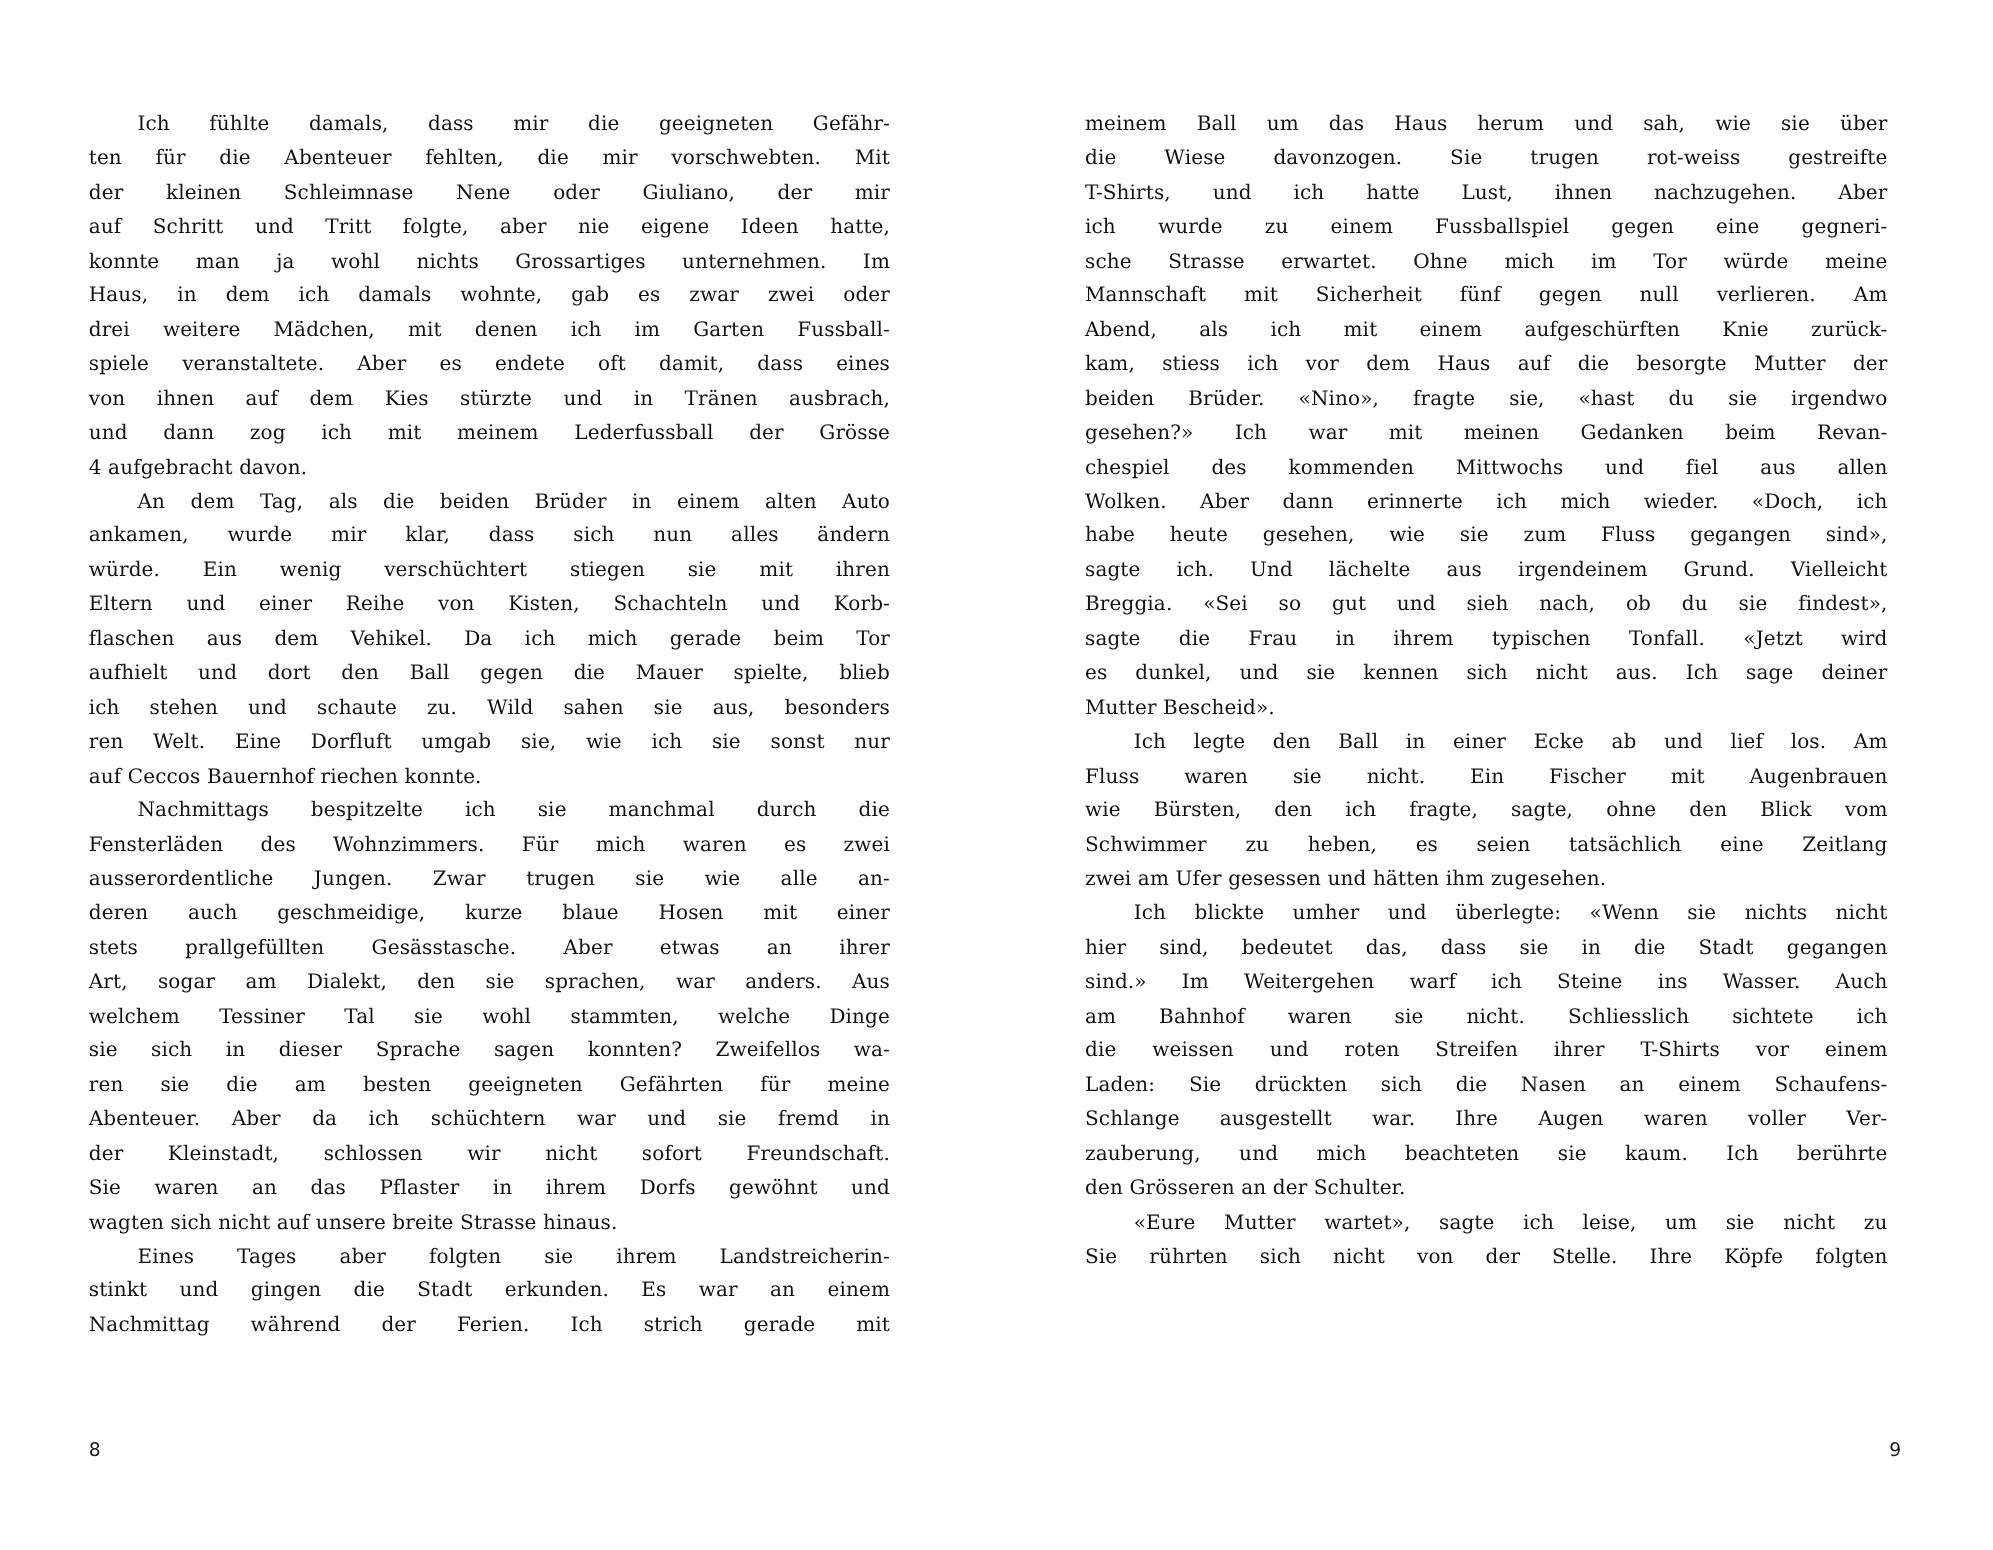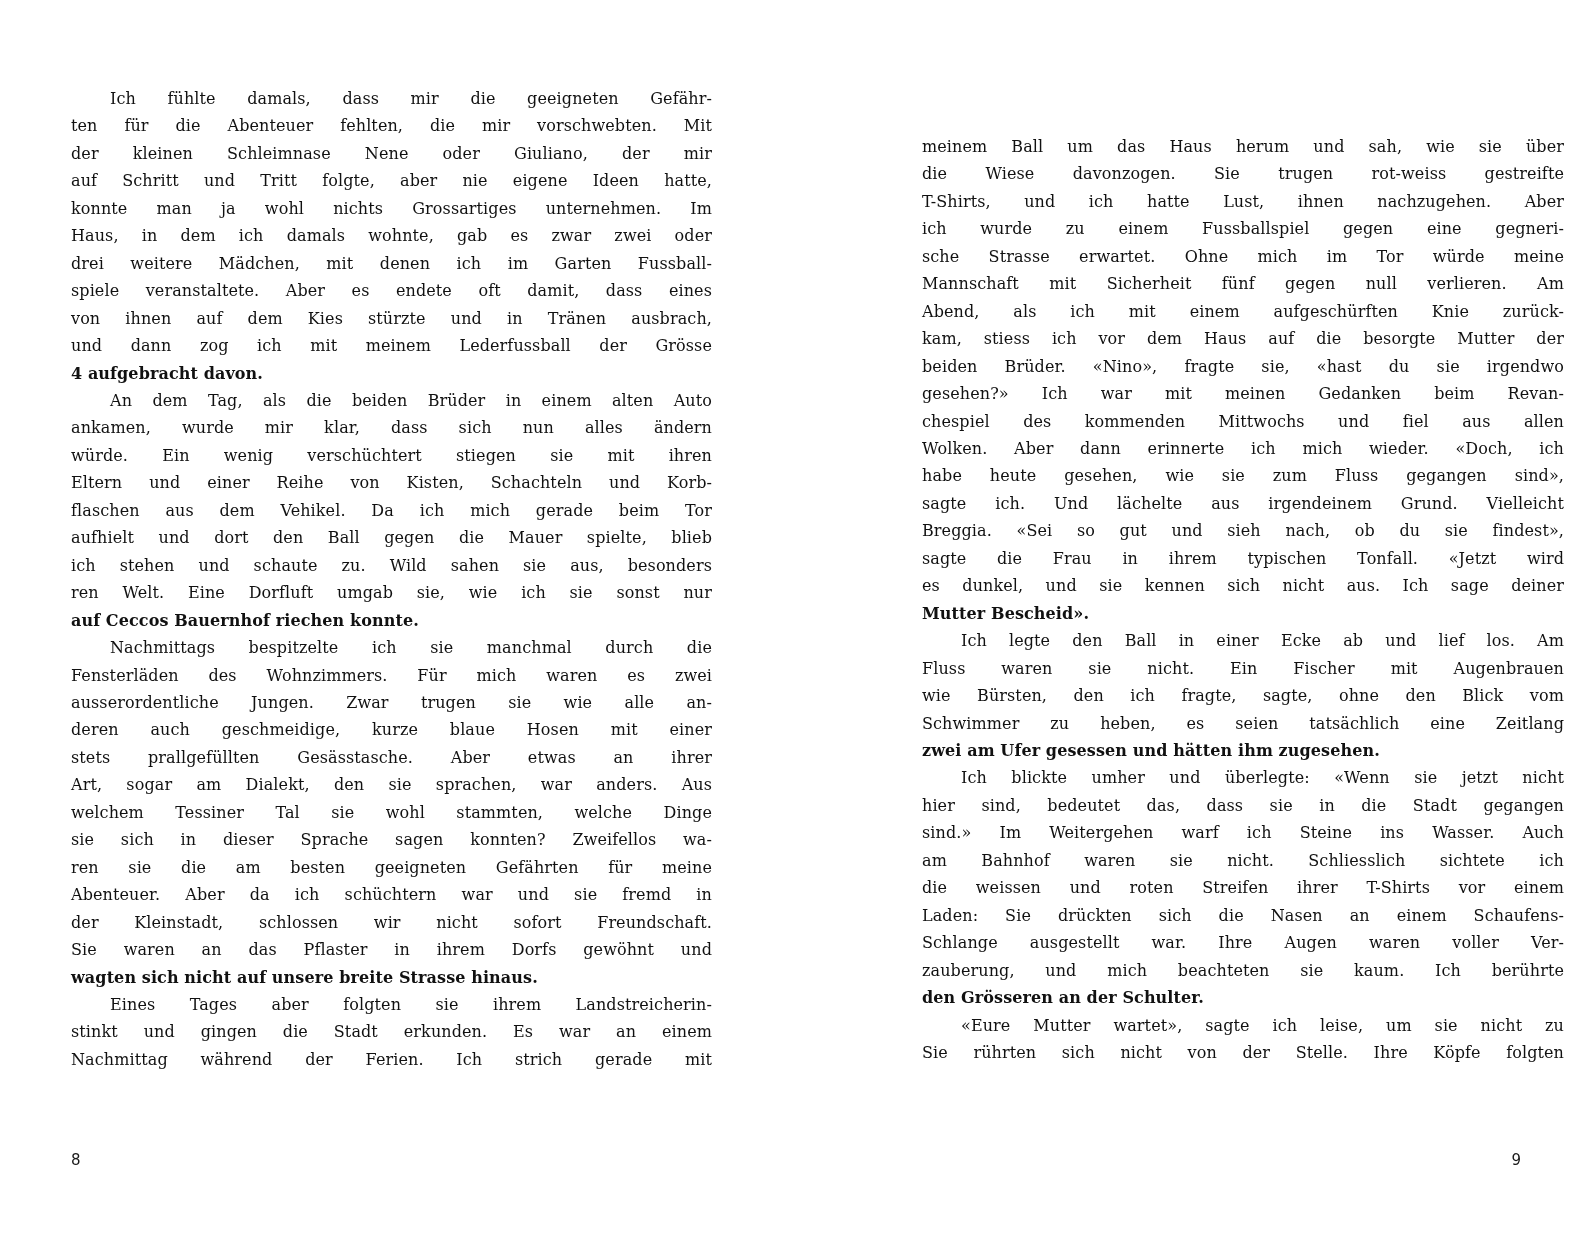--- a/index.html
+++ b/index.html
@@ -12,37 +12,36 @@
     background: #ffffff;
     position: relative;
     overflow: hidden;
     font-family: "DejaVu Serif", serif;
   }
   .page {
     position: absolute;
     top: 85px;
   }
   .page-left  { left: 71px;  width: 641px; }
-  .page-right { left: 922px; width: 642px; margin-top: 48px; }
+  .page-right { left: 868px; width: 642px; }
   .text-block {
     width: 100%;
     color: #111111;
     font-size: 16px;
     line-height: 27.45px;
     font-weight: 500;
     letter-spacing: 0.1px;
   }
   .line {
     text-align: justify;
     text-align-last: justify;
     white-space: nowrap0; 
   }
   .line.par-end {
     text-align-last: left;
-    font-weight: bold;
   }
   .line.indent {
     text-indent: 39px;
   }
   .page-number {
     position: absolute;
     top: 1150px;
     color: #1a1a1a;
     font-family: "DejaVu Sans", sans-serif;
     font-size: 15px;
@@ -113,21 +112,21 @@
       <div class="line">sagte ich. Und lächelte aus irgendeinem Grund. Vielleicht</div>
       <div class="line">Breggia. «Sei so gut und sieh nach, ob du sie findest»,</div>
       <div class="line">sagte die Frau in ihrem typischen Tonfall. «Jetzt wird</div>
       <div class="line">es dunkel, und sie kennen sich nicht aus. Ich sage deiner</div>
       <div class="line par-end">Mutter Bescheid».</div>
       <div class="line indent">Ich legte den Ball in einer Ecke ab und lief los. Am</div>
       <div class="line">Fluss waren sie nicht. Ein Fischer mit Augenbrauen</div>
       <div class="line">wie Bürsten, den ich fragte, sagte, ohne den Blick vom</div>
       <div class="line">Schwimmer zu heben, es seien tatsächlich eine Zeitlang</div>
       <div class="line par-end">zwei am Ufer gesessen und hätten ihm zugesehen.</div>
-      <div class="line indent">Ich blickte umher und überlegte: «Wenn sie jetzt nicht</div>
+      <div class="line indent">Ich blickte umher und überlegte: «Wenn sie nichts nicht</div>
       <div class="line">hier sind, bedeutet das, dass sie in die Stadt gegangen</div>
       <div class="line">sind.» Im Weitergehen warf ich Steine ins Wasser. Auch</div>
       <div class="line">am Bahnhof waren sie nicht. Schliesslich sichtete ich</div>
       <div class="line">die weissen und roten Streifen ihrer T-Shirts vor einem</div>
       <div class="line">Laden: Sie drückten sich die Nasen an einem Schaufens-</div>
       <div class="line">Schlange ausgestellt war. Ihre Augen waren voller Ver-</div>
       <div class="line">zauberung, und mich beachteten sie kaum. Ich berührte</div>
       <div class="line par-end">den Grösseren an der Schulter.</div>
       <div class="line indent">«Eure Mutter wartet», sagte ich leise, um sie nicht zu</div>
       <div class="line">Sie rührten sich nicht von der Stelle. Ihre Köpfe folgten</div>

